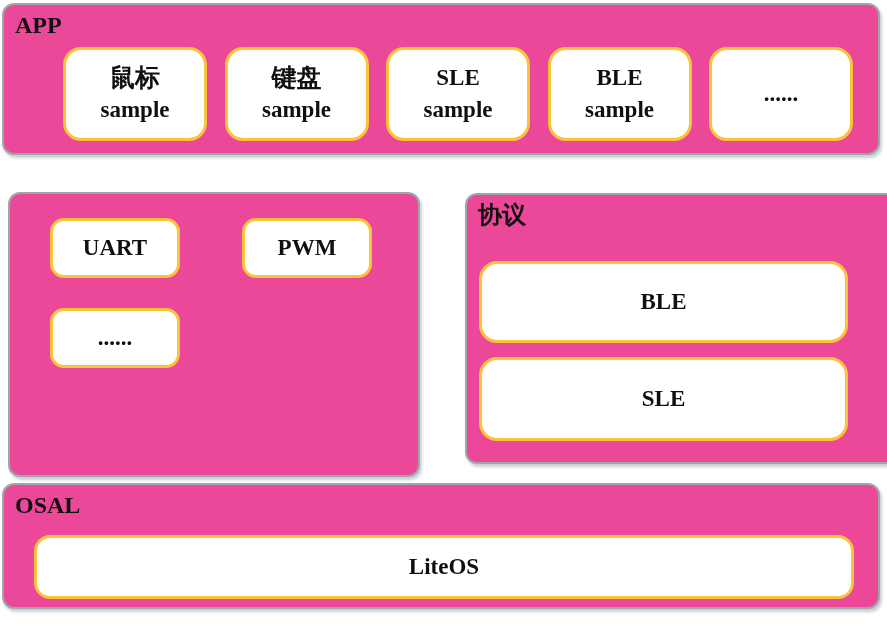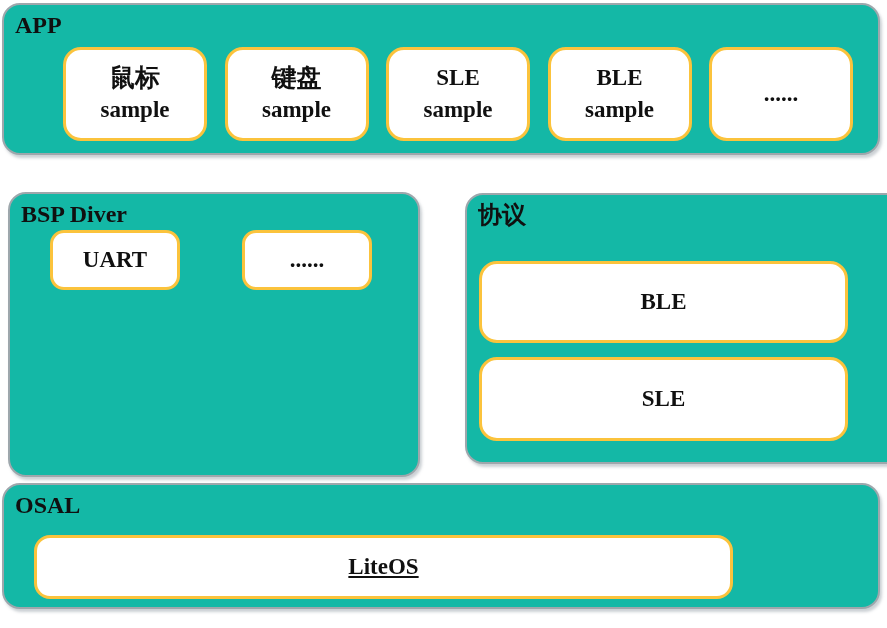--- a/index.html
+++ b/index.html
@@ -6,23 +6,23 @@
   html,body { width:887px; height:628px; background:#ffffff; overflow:hidden; }
   body {
     position:relative;
     font-family:"Liberation Serif","DejaVu Serif",serif;
     color:#101010;
   }
 
   
   .container {
     position:absolute;
-    background:#14b8a6;
+    background:#ec4899;
     border:2px solid #9ea7ac;
-    border-radius:18px;
+    border-radius:12px;
     box-shadow:2px 3px 3px rgba(140,150,160,0.45);
   }
   .section-label {
     position:absolute;
     left:11px; top:6px;
     font-weight:bold;
     font-size:24px;
     line-height:1.2;
     white-space:nowrap;
   }
@@ -51,42 +51,41 @@
     justify-content:space-between;
     padding-left:28px;
   }
   .app-box { width:144px; height:94px; border-radius:18px; }
   .app-box .cn { font-size:25px; }
 
   
   #bsp-section { left:8px; top:192px; width:412px; height:285px; }
   .bsp-grid {
     position:absolute;
-    left:40px; top:36px;
+    left:40px; top:24px;
     display:grid;
     grid-template-columns:130px 130px;
     column-gap:62px;
     row-gap:30px;
   }
   .bsp-box { width:130px; height:60px; border-radius:14px; }
 
   
   #protocol-section { left:465px; top:193px; width:451px; height:271px; }
   .proto-box { position:absolute; left:12px; width:369px; border-radius:18px; }
   #proto-box-0 { top:66px; height:82px; }
   #proto-box-1 { top:162px; height:84px; }
 
   
   #osal-section { left:2px; top:483px; width:878px; height:126px; }
   .osal-box {
     position:absolute;
     left:30px; top:50px;
-    width:699px; height:64px;
+    width:820px; height:64px;
     border-radius:16px;
-    text-decoration:underline;
   }
 </style>
 </head>
 <body>
 
 <div class="container" id="app-section">
   <div class="section-label">APP</div>
   <div class="app-row">
     <div class="gold-box app-box">
       <span class="cn">鼠标</span>
@@ -105,23 +104,23 @@
       <span>sample</span>
     </div>
     <div class="gold-box app-box">
       <span>......</span>
       <span></span>
     </div>
   </div>
 </div>
 
 <div class="container" id="bsp-section">
-  <div class="section-label">BSP Diver</div>
   <div class="bsp-grid">
     <div class="gold-box bsp-box">UART</div>
+    <div class="gold-box bsp-box">PWM</div>
     <div class="gold-box bsp-box">......</div>
   </div>
 </div>
 
 <div class="container" id="protocol-section">
   <div class="section-label">协议</div>
   <div class="gold-box proto-box" id="proto-box-0">BLE</div>
   <div class="gold-box proto-box" id="proto-box-1">SLE</div>
 </div>
 

